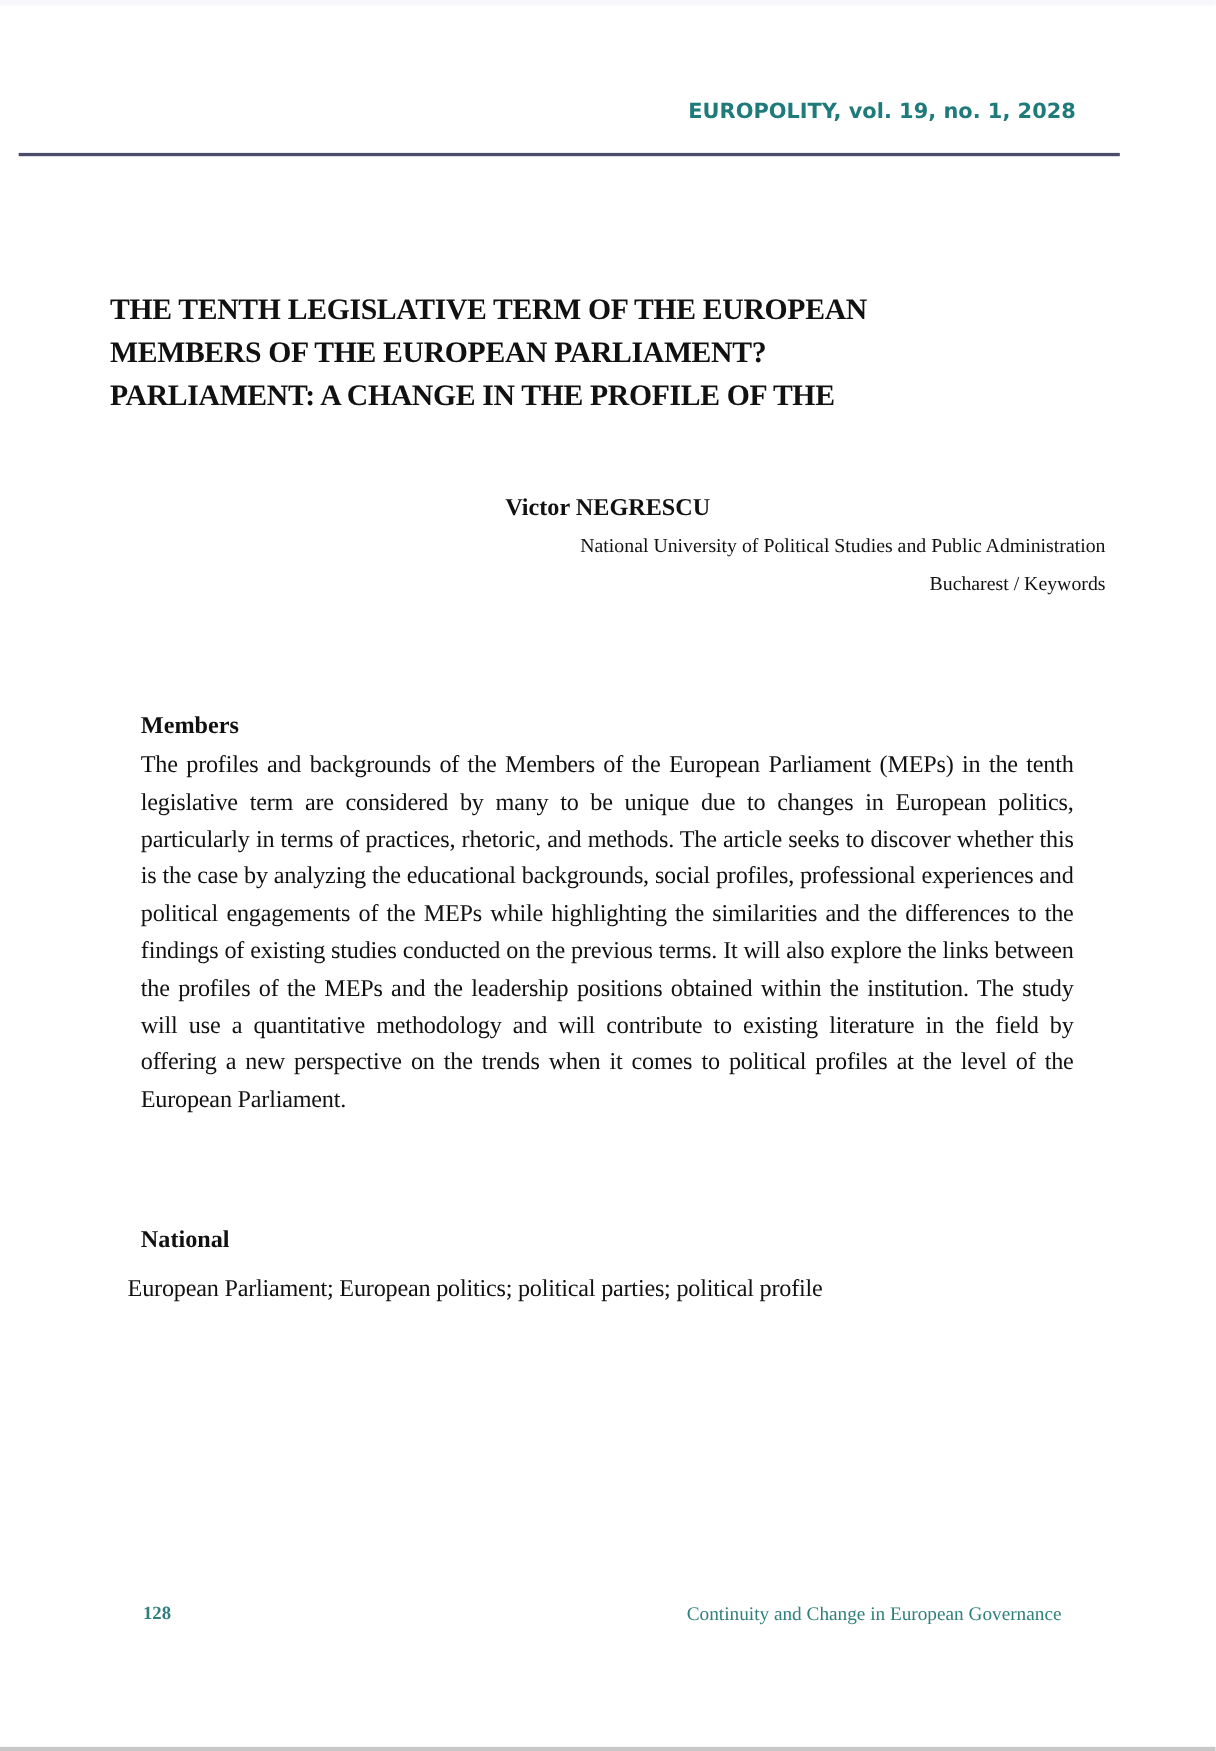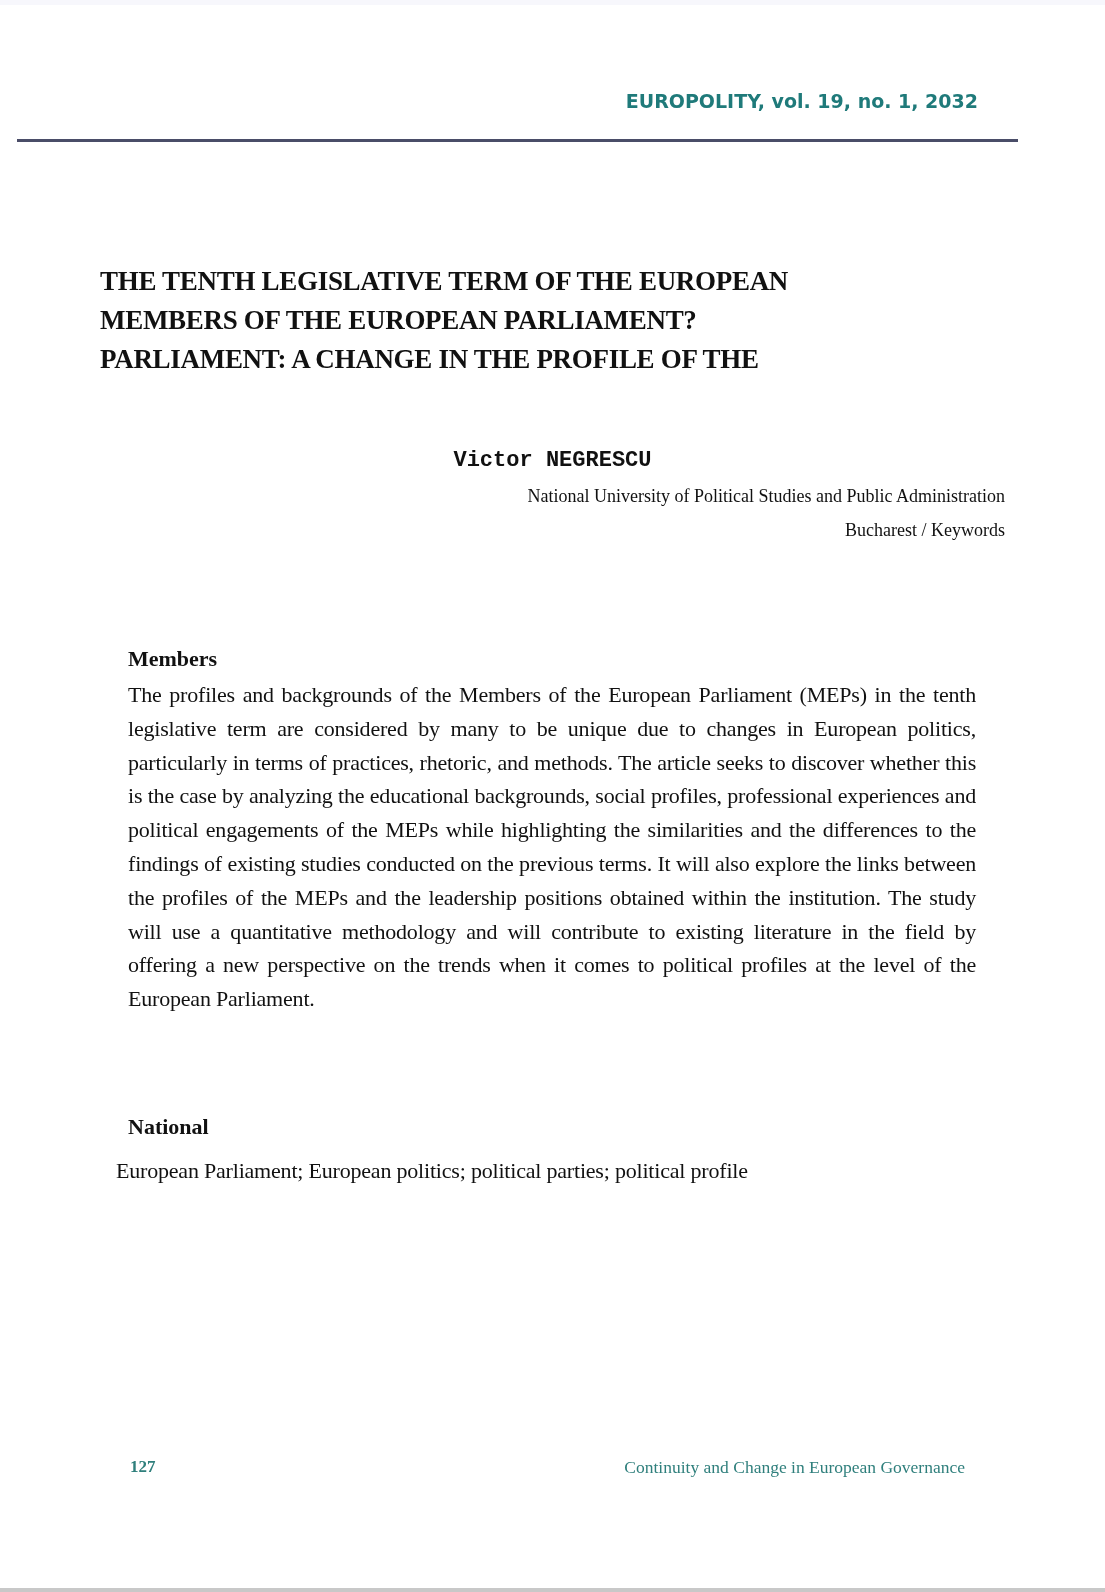--- a/index.html
+++ b/index.html
@@ -64,21 +64,20 @@
     .title span { display: block; white-space: nowrap; }
     .author {
       position: absolute;
       left: 100px;
       top: 447px;
       width: 905px;
       text-align: center;
       font-weight: bold;
       font-size: 22px;
       line-height: 28px;
-      font-family: Liberation Mono, monospace;
     }
     .affiliation {
       position: absolute;
       left: 100px;
       width: 905px;
       text-align: right;
       font-size: 18px;
       line-height: 28px;
       white-space: nowrap;
     }
@@ -130,35 +129,35 @@
       font-size: 17.5px;
       color: #2f7f7c;
       white-space: nowrap;
     }
   </style>
 </head>
 <body>
 
 <div class="top-strip"></div>
 
-<div class="running-header">EUROPOLITY, vol. 19, no. 1, 2032</div>
+<div class="running-header">EUROPOLITY, vol. 19, no. 1, 2028</div>
 <div class="header-rule"></div>
 
 <h1 class="title">
   <span>THE TENTH LEGISLATIVE TERM OF THE EUROPEAN</span>
   <span>MEMBERS OF THE EUROPEAN PARLIAMENT?</span>
   <span>PARLIAMENT: A CHANGE IN THE PROFILE OF THE</span>
 </h1>
 
 <div class="author">Victor NEGRESCU</div>
 <div class="affiliation aff1">National University of Political Studies and Public Administration</div>
 <div class="affiliation aff2">Bucharest / Keywords</div>
 
 <div class="section-heading abstract-heading">Members</div>
 <p class="abstract-body">The profiles and backgrounds of the Members of the European Parliament (MEPs) in the tenth legislative term are considered by many to be unique due to changes in European politics, particularly in terms of practices, rhetoric, and methods. The article seeks to discover whether this is the case by analyzing the educational backgrounds, social profiles, professional experiences and political engagements of the MEPs while highlighting the similarities and the differences to the findings of existing studies conducted on the previous terms. It will also explore the links between the profiles of the MEPs and the leadership positions obtained within the institution. The study will use a quantitative methodology and will contribute to existing literature in the field by offering a new perspective on the trends when it comes to political profiles at the level of the European Parliament.</p>
 
 <div class="section-heading keywords-heading">National</div>
 <div class="keywords-body">European Parliament; European politics; political parties; political profile</div>
 
-<div class="page-number">127</div>
+<div class="page-number">128</div>
 <div class="running-footer">Continuity and Change in European Governance</div>
 
 <div class="bottom-strip"></div>
 
 </body></html>

